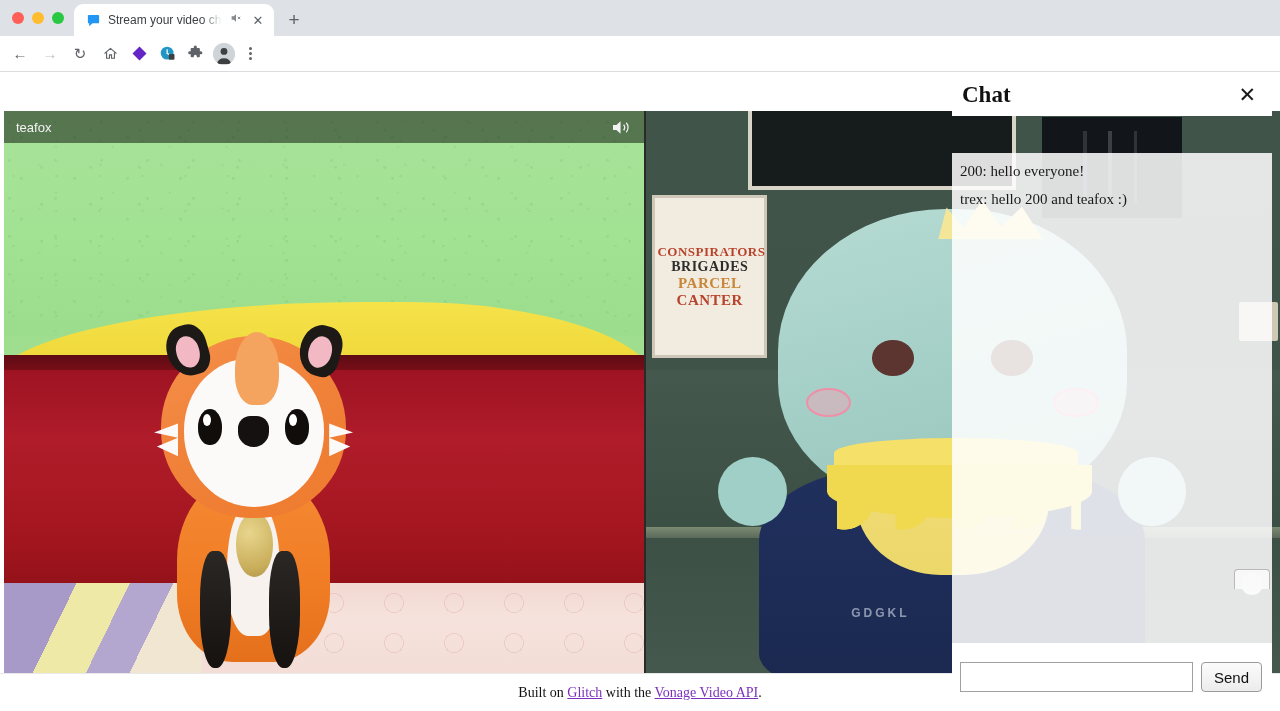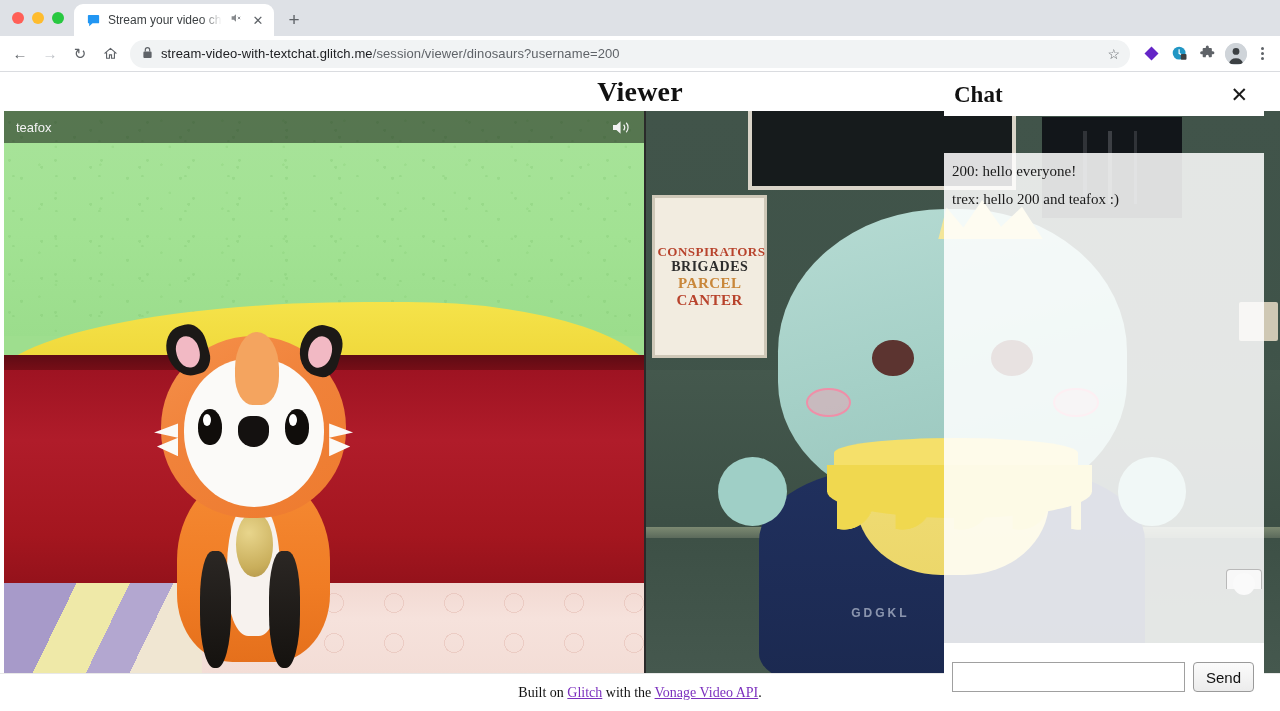--- a/index.html
+++ b/index.html
@@ -343,21 +343,21 @@
     padding: 0 12px;
   }
   .stream-name {
     font-size: 13px; color: #f4f4f4;
     font-family: "Liberation Sans", sans-serif;
   }
   .speaker-btn { display: flex; align-items: center; }
 
   
   .chat-panel {
-    position: absolute; top: 0; right: 16px;
+    position: absolute; top: 0; right: 8px;
     width: 320px; height: 638px;
     display: flex; flex-direction: column;
     z-index: 20;
   }
   .chat-header {
     height: 43px; background: #fff;
     display: flex; align-items: center; justify-content: space-between;
     padding: 0 16px 0 10px;
   }
   .chat-title {
@@ -460,30 +460,20 @@
   <div class="toolbar">
     <span class="navbtn">←</span>
     <span class="navbtn disabled">→</span>
     <span class="navbtn">↻</span>
     <span class="navbtn">
       <svg width="15" height="15" viewBox="0 0 16 16">
         <path d="M8 2.6L2.4 7.4h1.4V13h3.1V9.4h2.2V13h3.1V7.4h1.4z" fill="none" stroke="#5f6368" stroke-width="1.2"></path>
       </svg>
     </span>
 
-    <div class="omnibox">
-      <span class="lock">
-        <svg width="11" height="13" viewBox="0 0 12 14">
-          <rect x="1.5" y="6" width="9" height="7" rx="1.2" fill="#5f6368"></rect>
-          <path d="M3.6 6V4.1a2.4 2.4 0 014.8 0V6" fill="none" stroke="#5f6368" stroke-width="1.3"></path>
-        </svg>
-      </span>
-      <span class="url"><span class="host">stream-video-with-textchat.glitch.me</span><span>/session/viewer/dinosaurs?username=200</span></span>
-      <span class="star">☆</span>
-    </div>
 
     <span class="ext">
       <svg width="17" height="17" viewBox="0 0 18 18">
         <path d="M9 1.6l7.4 7.4L9 16.4 1.6 9z" fill="#6425c7"></path>
       </svg>
     </span>
     <span class="ext">
       <svg width="17" height="17" viewBox="0 0 18 18">
         <circle cx="8.6" cy="8.6" r="6.8" fill="#2196c4"></circle>
         <path d="M8.6 4.4v4.4l2.6 1.6" stroke="#fff" stroke-width="1.3" fill="none"></path>
@@ -504,23 +494,20 @@
     </span>
     <span class="kebab">
       <i></i>
         <i></i>
         <i></i>
     </span>
   </div>
 
   <div class="page">
 
-    <div class="page-header">
-      <div class="page-title">Viewer</div>
-    </div>
 
     <div class="videos">
 
       <div class="video">
         <div class="scene-fox">
           <div class="wall"></div>
           <div class="pillow-yellow"></div>
           <div class="sofa-dark-top"></div>
           <div class="sofa-red"></div>
           <div class="bed-quilt"></div>

